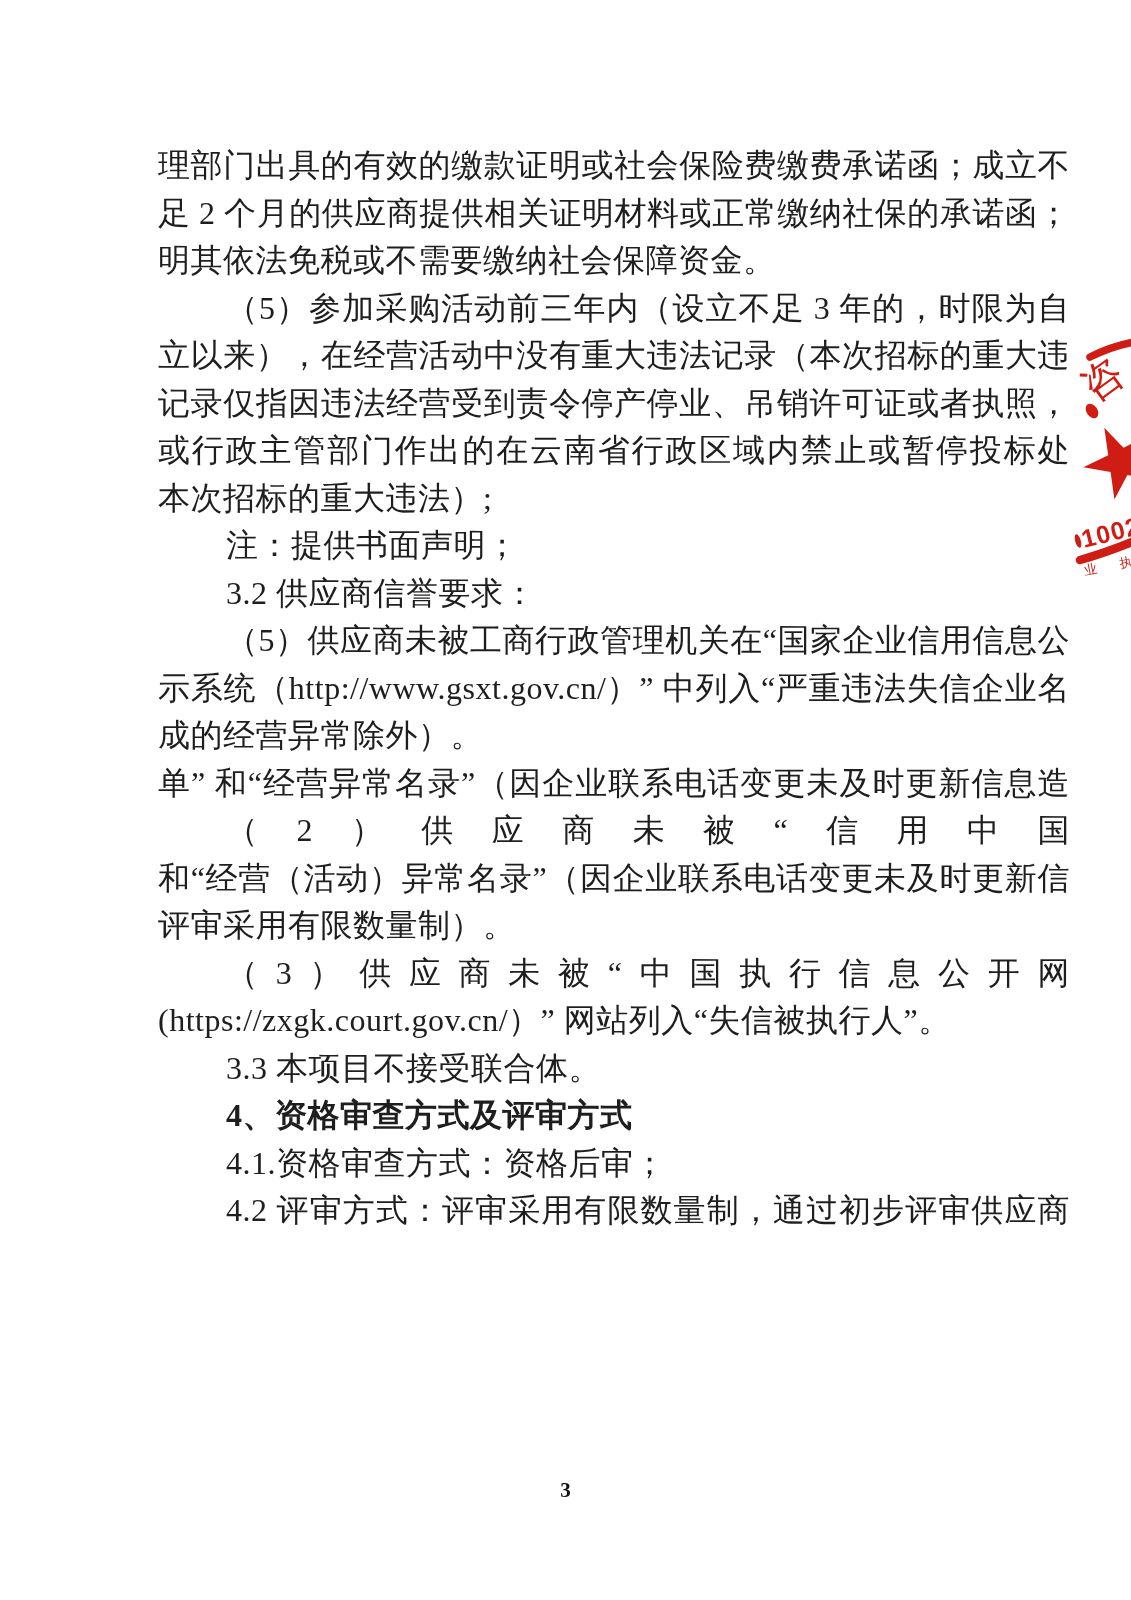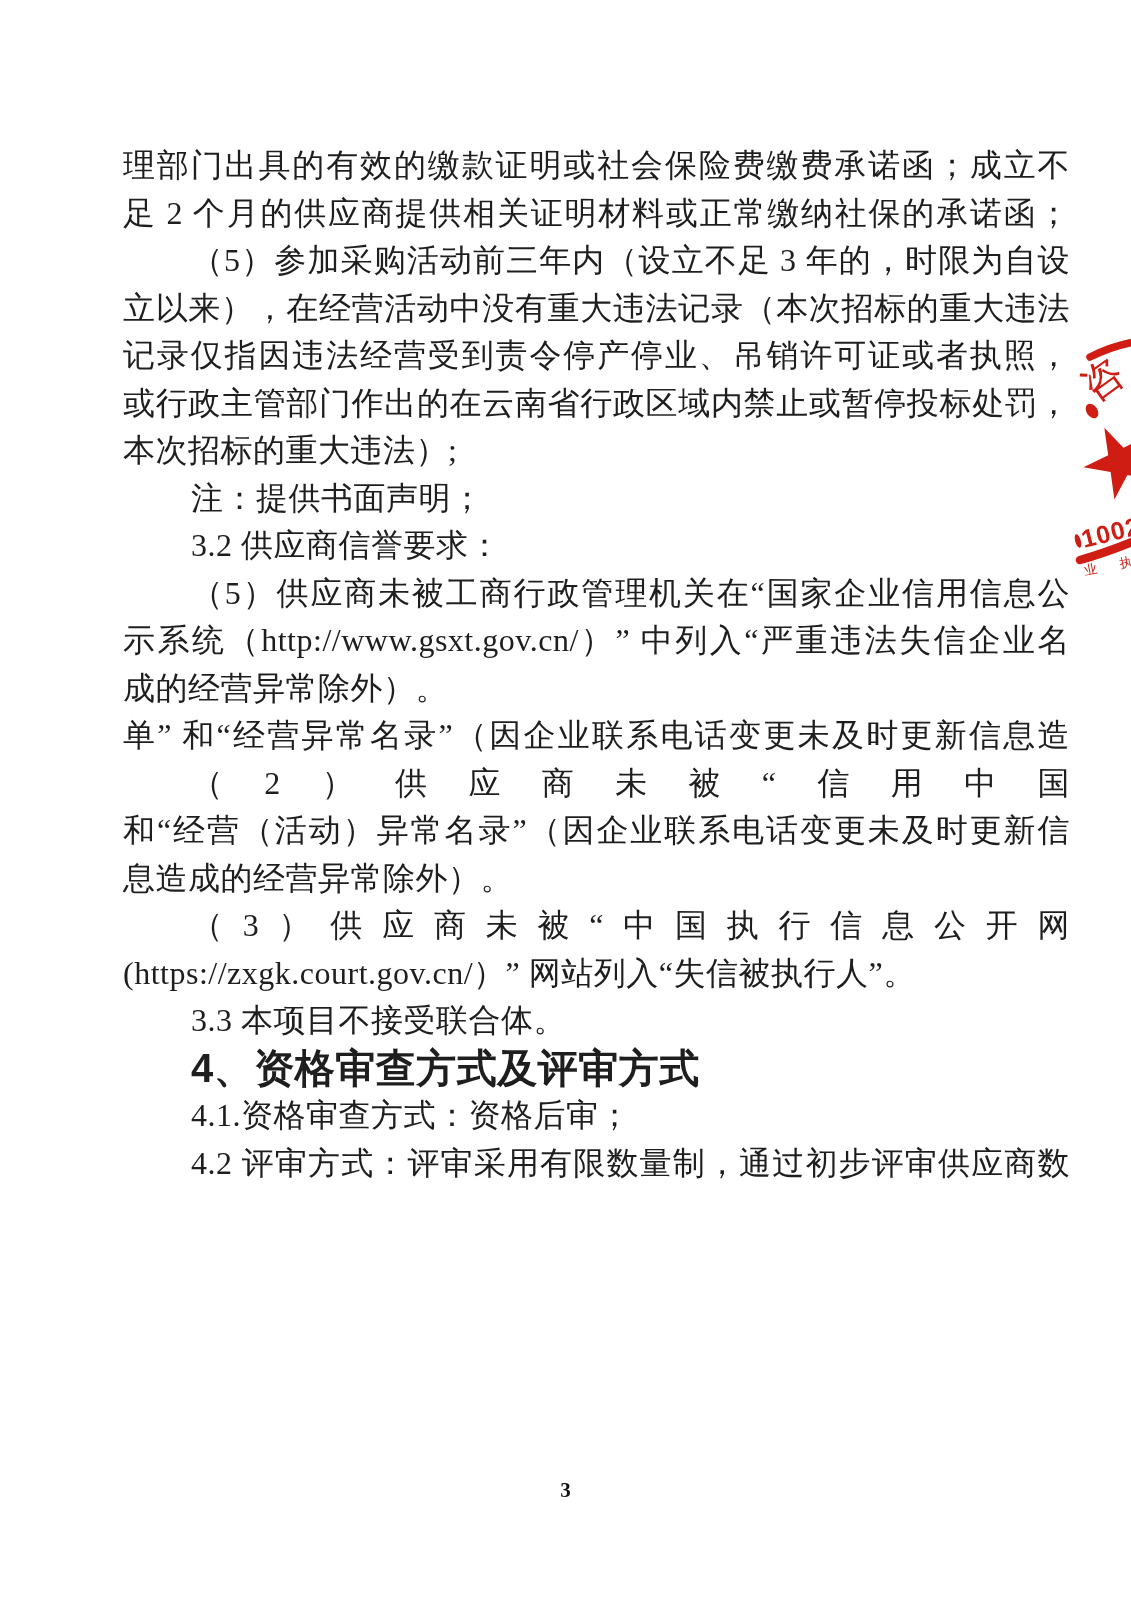--- a/index.html
+++ b/index.html
@@ -27,31 +27,32 @@
     font-size:32px;
     line-height:47.5px;
     letter-spacing:0.5px;
   }
   .para{margin:0;}
   .line{
     height:47.5px;
     overflow:hidden;
     text-align:justify;
     text-align-last:justify;
+    margin-left:35px;
   }
   .line.end{
     text-align-last:left;
   }
   .line.indent{
     text-indent:68px;
   }
   .para.heading .line{
-    font-family:Liberation Sans, sans-serif;
+    font-family:Liberation Serif, serif;
     font-weight:bold;
-    font-size:40px;
+    font-size:32px;
   }
   .page-num{
     position:absolute;
     top:1478px;left:0;width:1131px;
     text-align:center;
     font-size:21px;
     font-weight:bold;
     color:#111111;
   }
   .stamp{
@@ -67,20 +68,21 @@
 </style>
 </head>
 <body>
 
 <div class="page">
 
   <div class="text-block" id="text-block">
       <div class="para">
         <div class="line">理部门出具的有效的缴款证明或社会保险费缴费承诺函；成立不</div>
         <div class="line">足 2 个月的供应商提供相关证明材料或正常缴纳社保的承诺函；</div>
+        <div class="line end">明其依法免税或不需要缴纳社会保障资金。</div>
       </div>
       <div class="para">
         <div class="line indent">（5）参加采购活动前三年内（设立不足 3 年的，时限为自设</div>
         <div class="line">立以来），在经营活动中没有重大违法记录（本次招标的重大违法</div>
         <div class="line">记录仅指因违法经营受到责令停产停业、吊销许可证或者执照，</div>
         <div class="line">或行政主管部门作出的在云南省行政区域内禁止或暂停投标处罚，</div>
         <div class="line end">本次招标的重大违法）;</div>
       </div>
       <div class="para">
         <div class="line end indent">注：提供书面声明；</div>
@@ -90,21 +92,21 @@
       </div>
       <div class="para">
         <div class="line indent">（5）供应商未被工商行政管理机关在“国家企业信用信息公</div>
         <div class="line">示系统（http://www.gsxt.gov.cn/）” 中列入“严重违法失信企业名</div>
         <div class="line end">成的经营异常除外）。</div>
         <div class="line">单” 和“经营异常名录”（因企业联系电话变更未及时更新信息造</div>
       </div>
       <div class="para">
         <div class="line indent">（2）供应商未被“信用中国（https://www.creditchina.gov.cn/）”</div>
         <div class="line">和“经营（活动）异常名录”（因企业联系电话变更未及时更新信</div>
-        <div class="line end">息造成的经营异常除外）。</div>
+        <div class="line end">评审采用有限数量制）。</div>
       </div>
       <div class="para">
         <div class="line indent">（3）供应商未被“中国执行信息公开网</div>
         <div class="line end">(https://zxgk.court.gov.cn/）” 网站列入“失信被执行人”。</div>
       </div>
       <div class="para">
         <div class="line end indent">3.3 本项目不接受联合体。</div>
       </div>
       <div class="para heading">
         <div class="line end indent">4、资格审查方式及评审方式</div>

